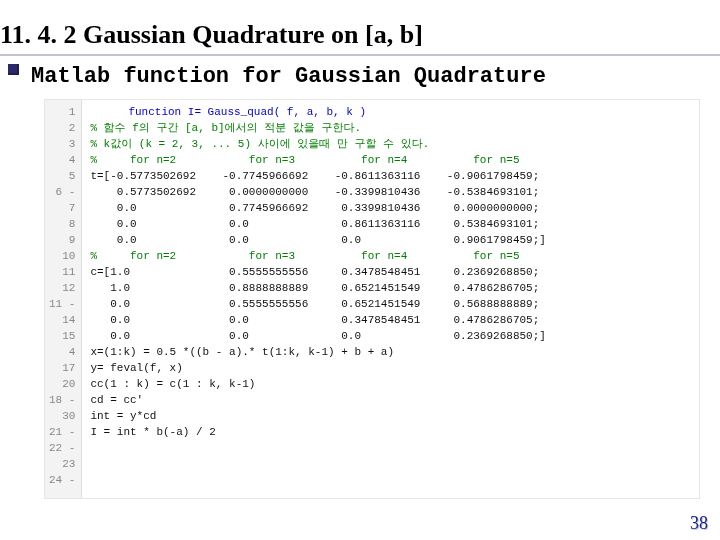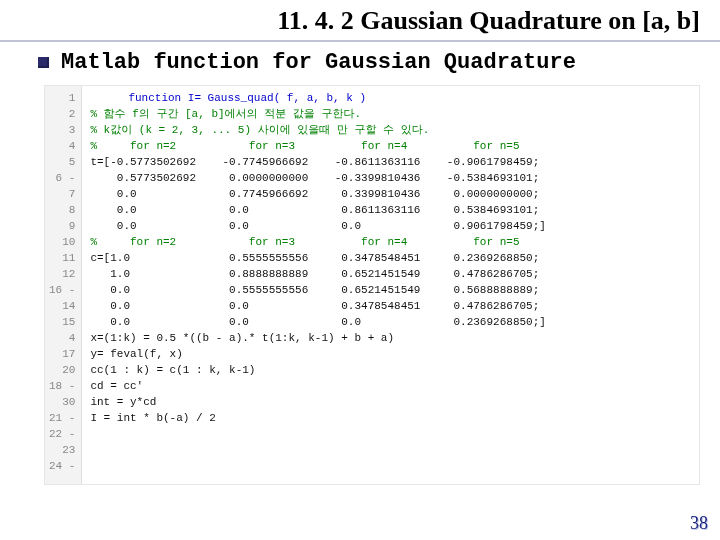--- a/index.html
+++ b/index.html
@@ -8,29 +8,28 @@
     height: 540px;
     background: #ffffff;
     font-family: "Times New Roman", serif;
     position: relative;
     overflow: hidden;
   }
   .slide-title {
     font-size: 26px;
     font-weight: bold;
     color: #000;
-    text-align: right;
-    padding: 6px 20px 4px 0;
+    text-align: left;
+    padding: 20px 20px 4px 0;
     border-bottom: 2px solid #c2c2d6;
   }
   .subtitle-row {
     display: flex;
-    align-items: center;
-    padding: 8px 0 6px 27px;
-    margin-left: 11px;
+    align-items: flex-start;
+    padding: 8px 0 6px 8px;
   }
   .bullet {
     width: 11px;
     height: 11px;
     background: #2a2a6a;
     margin-right: 12px;
     box-shadow: inset -2px -2px 0 rgba(0,0,0,0.25);
   }
   .subtitle-text {
     font-family: "Courier New", monospace;
@@ -93,21 +92,21 @@
       <div class="gutter-line">3</div>
       <div class="gutter-line">4</div>
       <div class="gutter-line">5</div>
       <div class="gutter-line">6 -</div>
       <div class="gutter-line">7</div>
       <div class="gutter-line">8</div>
       <div class="gutter-line">9</div>
       <div class="gutter-line">10</div>
       <div class="gutter-line">11</div>
       <div class="gutter-line">12</div>
-      <div class="gutter-line">16 -</div>
+      <div class="gutter-line">11 -</div>
       <div class="gutter-line">14</div>
       <div class="gutter-line">15</div>
       <div class="gutter-line">4</div>
       <div class="gutter-line">17</div>
       <div class="gutter-line">20</div>
       <div class="gutter-line">18 -</div>
       <div class="gutter-line">30</div>
       <div class="gutter-line">21 -</div>
       <div class="gutter-line">22 -</div>
       <div class="gutter-line">23</div>

